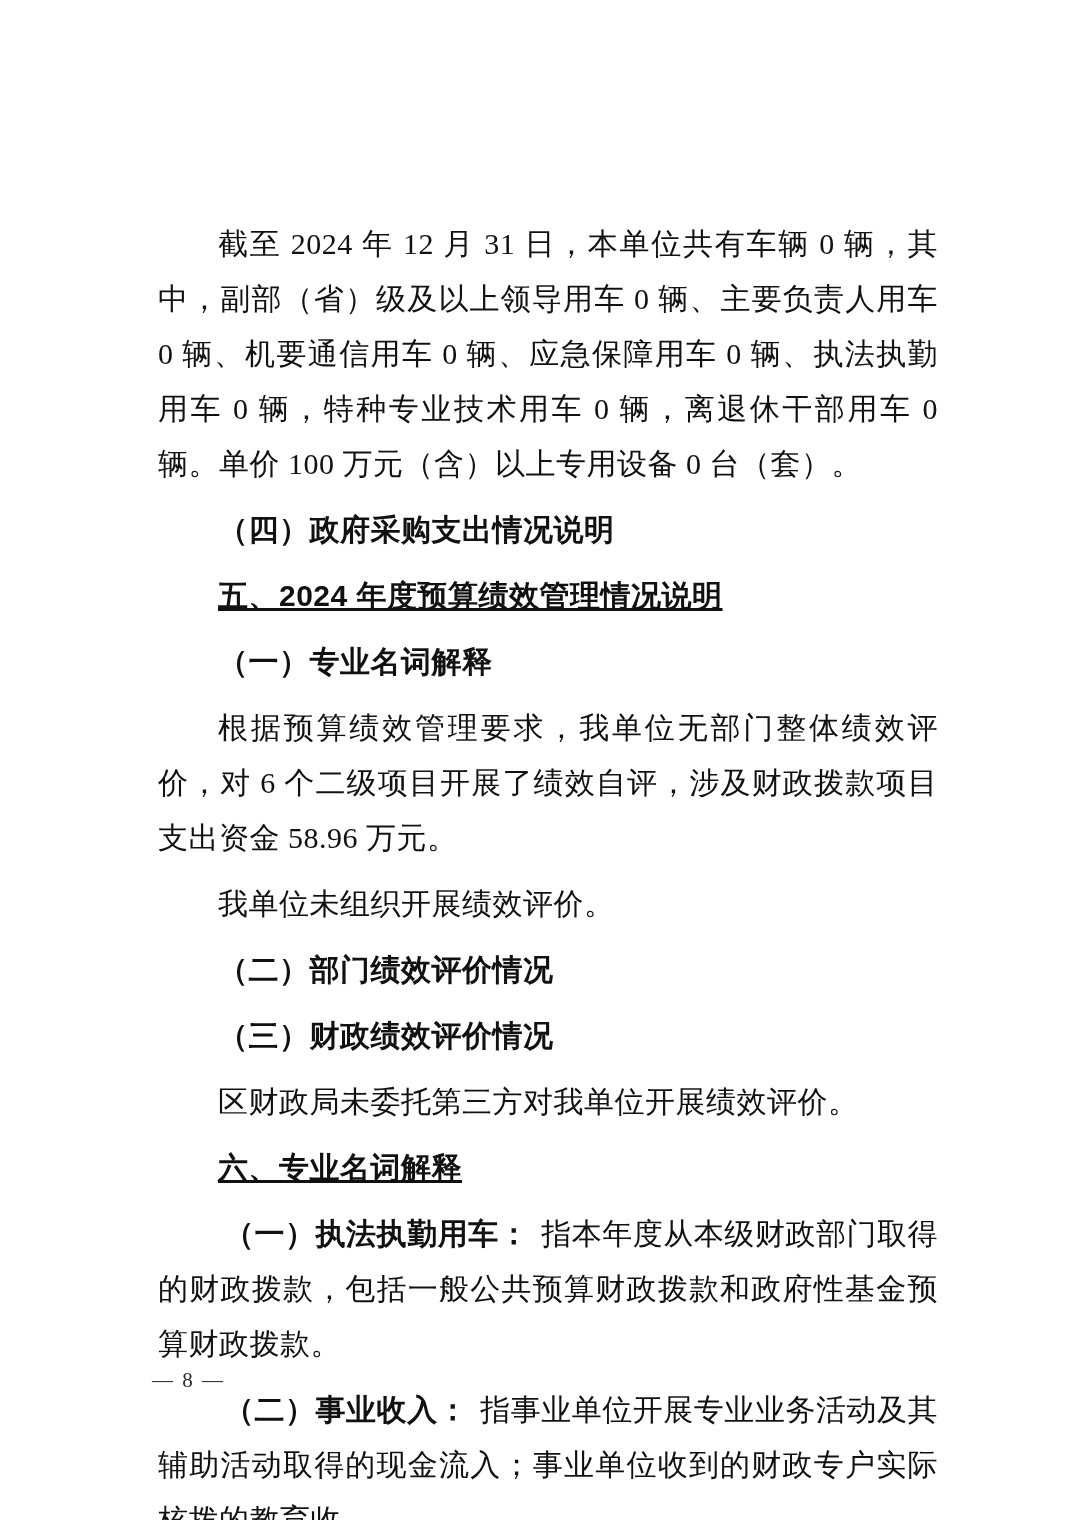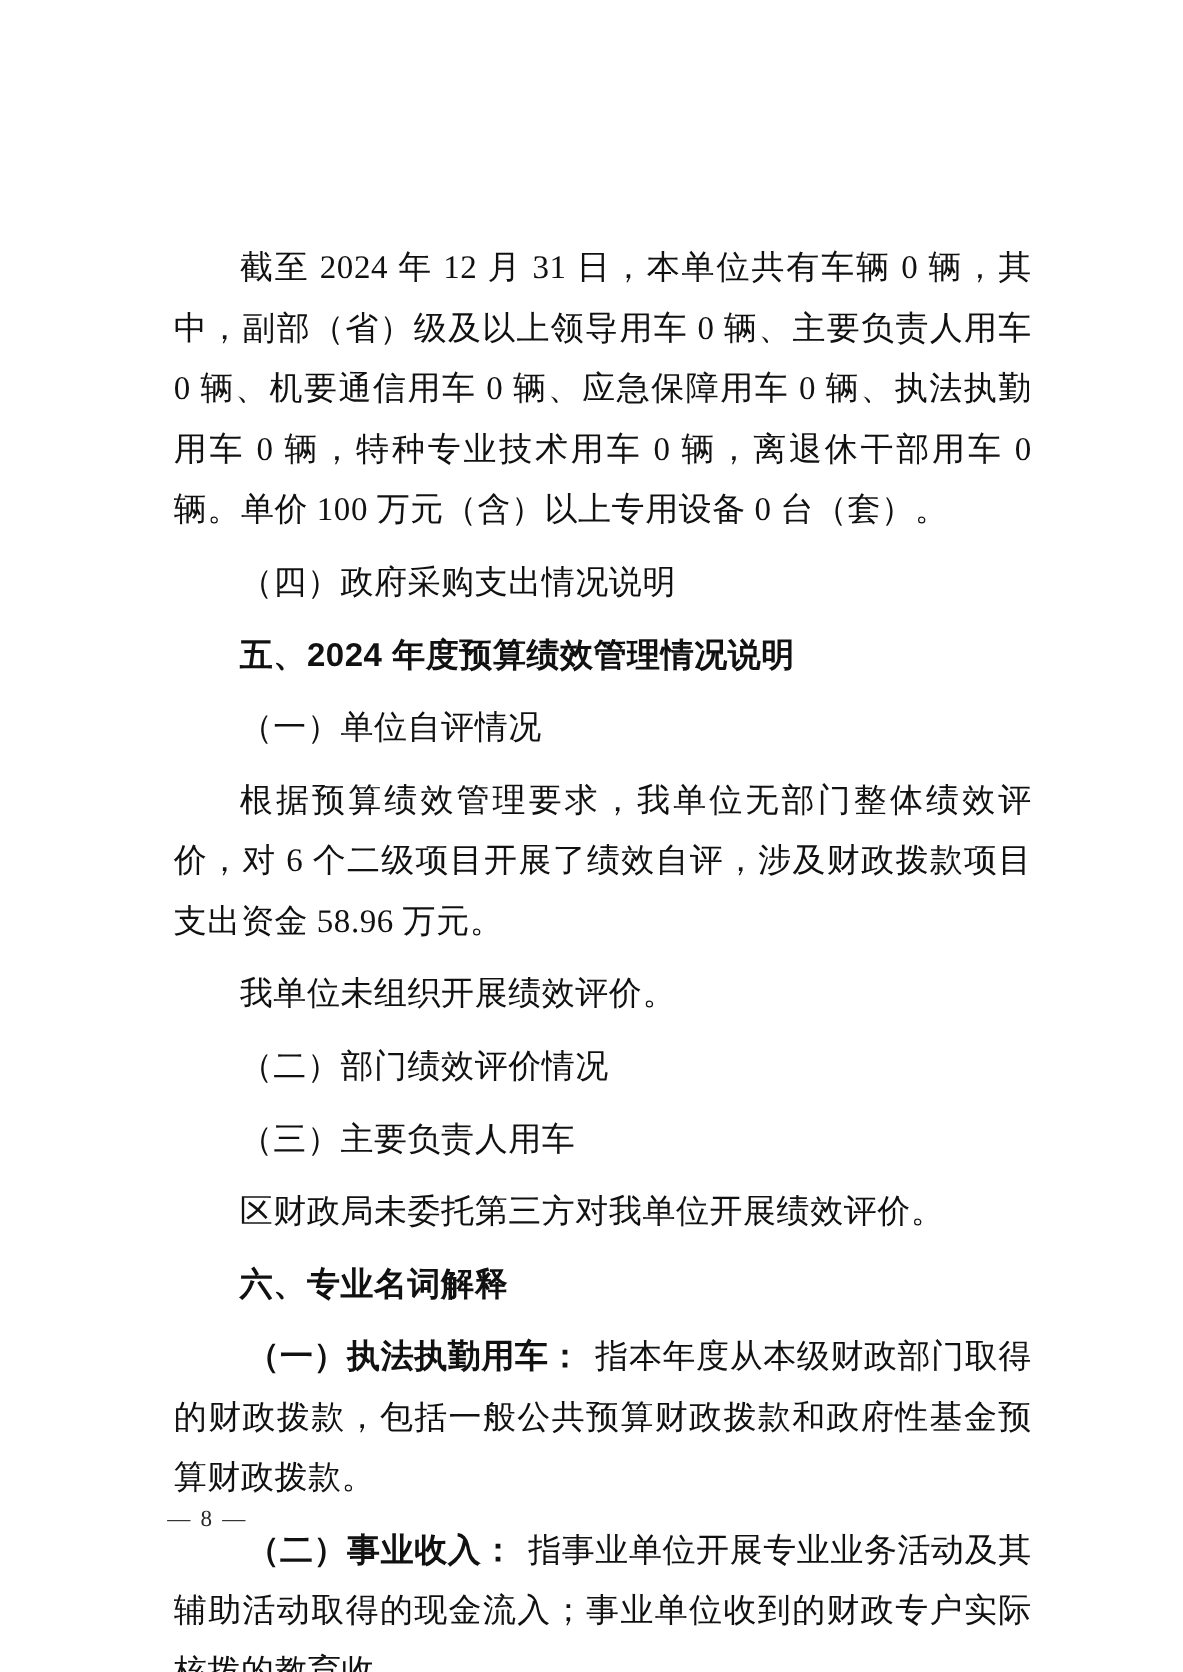--- a/index.html
+++ b/index.html
@@ -30,26 +30,27 @@
   .para {
     font-size: 30px;
     line-height: 55px;
     text-align: justify;
     text-justify: inter-ideograph;
     text-indent: 2em;
     letter-spacing: 0.5px;
   }
   .para.body { font-weight: 400; }
   .para.subheading {
-    font-weight: 400;
+    font-weight: 700;
   }
   .para.heading {
     font-family: "Liberation Sans", "DejaVu Sans", sans-serif;
     font-weight: 700;
     letter-spacing: 0.5px;
+    text-decoration: underline;
   }
   .term-label {
     font-weight: 700;
   }
   .page-footer {
     position: absolute;
     top: 1352px;
     left: 138px;
     font-size: 21px;
     line-height: 28px;
@@ -65,29 +66,29 @@
 
   <div class="text-block">
 
     <p class="para body">截至 2024 年 12 月 31 日，本单位共有车辆 0 辆，其中，副部（省）级及以上领导用车 0 辆、主要负责人用车 0 辆、机要通信用车 0 辆、应急保障用车 0 辆、执法执勤用车 0 辆，特种专业技术用车 0 辆，离退休干部用车 0 辆。单价 100 万元（含）以上专用设备 0 台（套）。</p>
 
     <p class="para subheading">（四）政府采购支出情况说明</p>
 
 
     <p class="para heading">五、2024 年度预算绩效管理情况说明</p>
 
-    <p class="para subheading">（一）单位自评情况</p>
+    <p class="para subheading">（一）专业名词解释</p>
 
     <p class="para body">根据预算绩效管理要求，我单位无部门整体绩效评价，对 6 个二级项目开展了绩效自评，涉及财政拨款项目支出资金 58.96 万元。</p>
 
     <p class="para body">我单位未组织开展绩效评价。</p>
 
     <p class="para subheading">（二）部门绩效评价情况</p>
 
-    <p class="para subheading">（三）主要负责人用车</p>
+    <p class="para subheading">（三）财政绩效评价情况</p>
 
     <p class="para body">区财政局未委托第三方对我单位开展绩效评价。</p>
 
     <p class="para heading">六、专业名词解释</p>
 
     <p class="para body"><span class="term-label">（一）执法执勤用车：</span><span>指本年度从本级财政部门取得的财政拨款，包括一般公共预算财政拨款和政府性基金预算财政拨款。</span></p>
 
     <p class="para body"><span class="term-label">（二）事业收入：</span><span>指事业单位开展专业业务活动及其辅助活动取得的现金流入；事业单位收到的财政专户实际核拨的教育收</span></p>
 
   </div>

